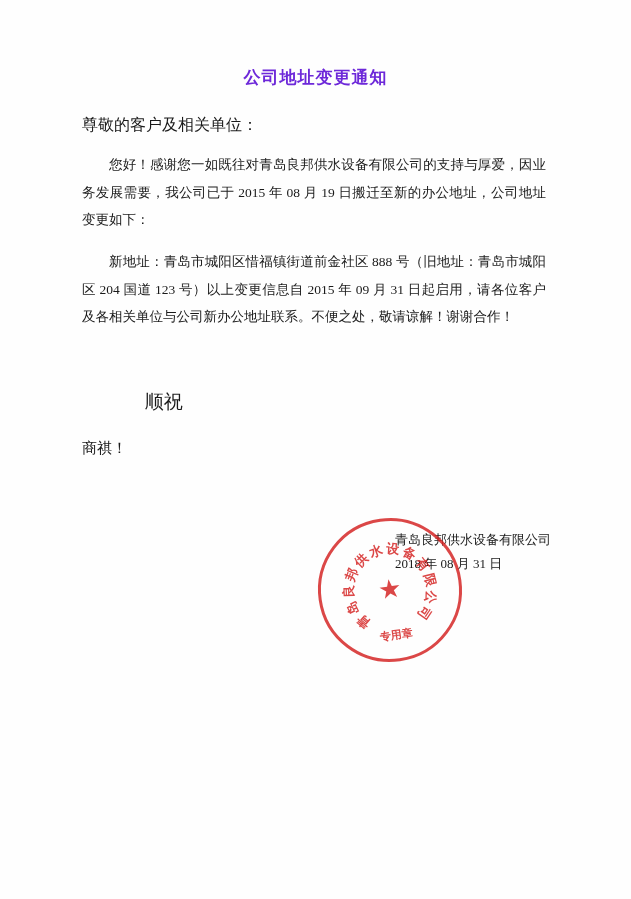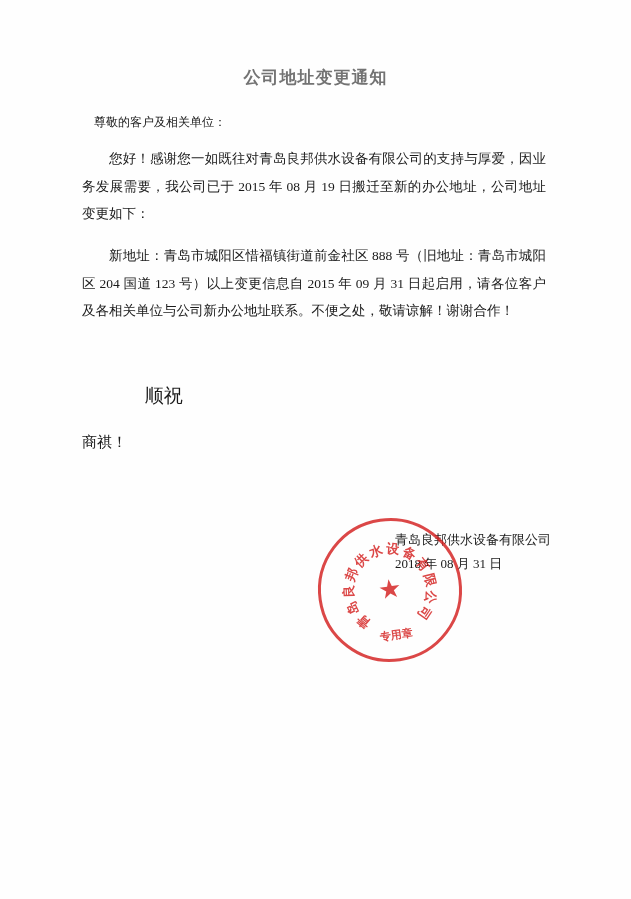--- a/index.html
+++ b/index.html
@@ -20,31 +20,31 @@
     inset: 0;
     background: #fefefe;
   }
   .doc-title {
     text-align: center;
     font-size: 17px;
     font-weight: bold;
     letter-spacing: 1px;
     margin: 0;
     padding-top: 66px;
-    color: #737373;
+    color: #6d28d9;
     font-family: Liberation Serif, serif;
   }
   .body-block {
     padding: 0 78px 0 82px;
     margin-top: 24px;
   }
   .salutation {
-    font-size: 12px;
+    font-size: 16px;
     line-height: 1.5;
-    margin: 0 0 14px 12px;
+    margin: 0 0 14px 0;
   }
   .para {
     font-size: 13.5px;
     line-height: 2.05;
     margin: 0 7px 6px 0;
     text-align: justify;
     text-justify: inter-ideograph;
     text-indent: 2em;
   }
   .para-2 {

